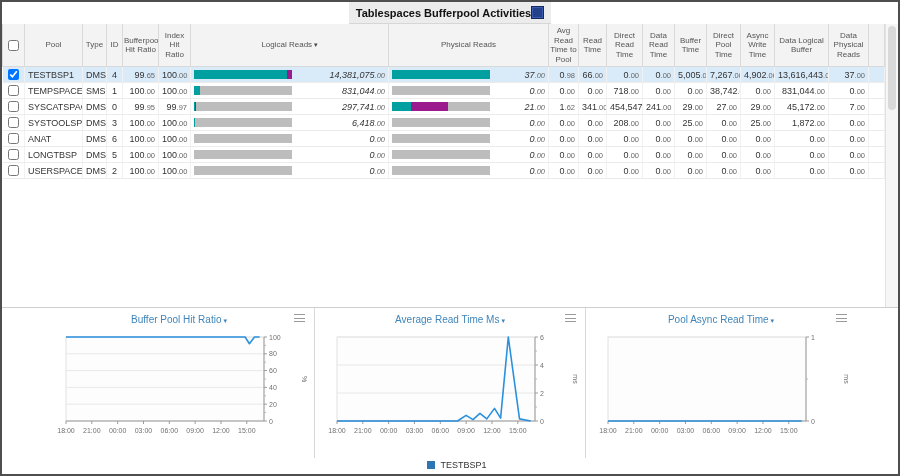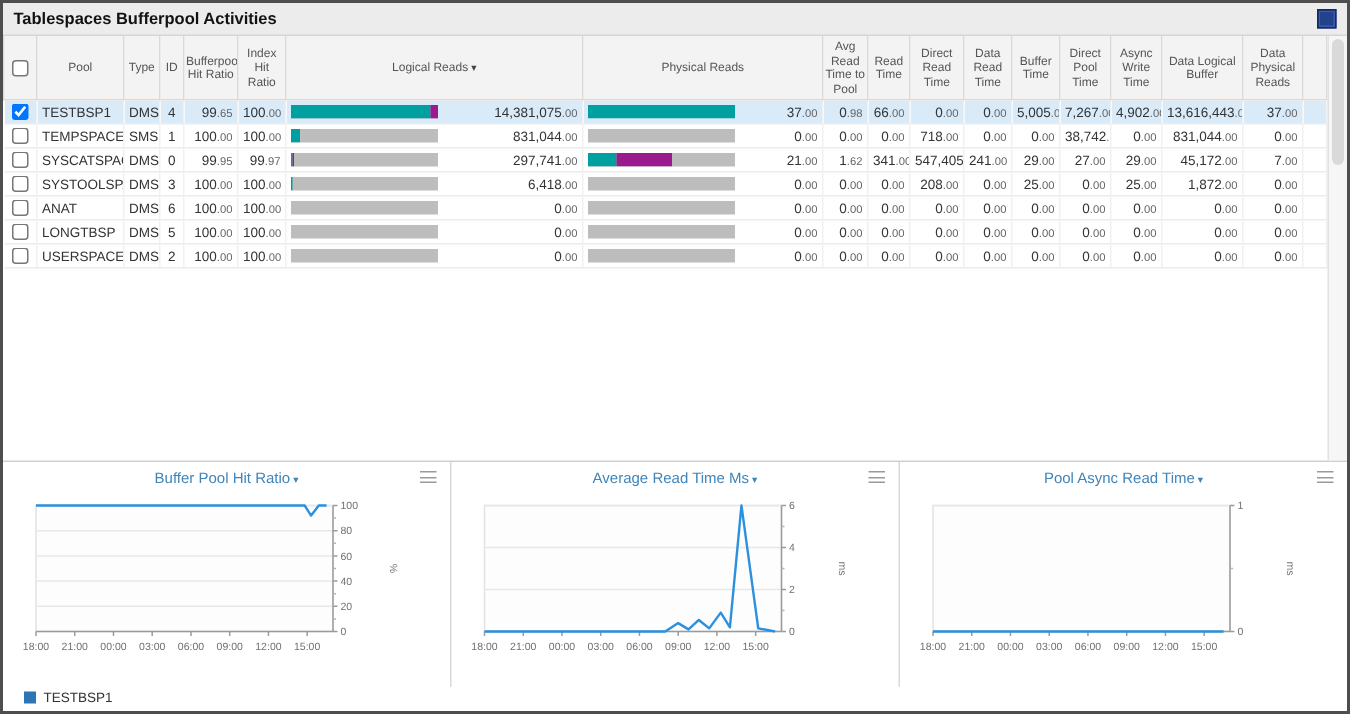--- a/index.html
+++ b/index.html
@@ -1,19 +1,19 @@
 <!DOCTYPE html>
 <html><head>
 <meta charset="utf-8">
 <style>
   * { box-sizing: border-box; margin: 0; padding: 0; }
   html,body { width:900px; height:476px; overflow:hidden; background:#fff;
     font-family:"Liberation Sans", sans-serif; }
   .frame { width:900px; height:476px; border:2px solid #4e4e4e; background:#fff;
-    display:flex; flex-direction:column; }
+    display:flex; flex-direction:column;align-items:center; }
 
   
   .titlebar { height:22px; flex:0 0 22px; background:#ececec; border-bottom:1px solid #d6d6d6;
     display:flex; align-items:center; padding:0 7px; }
   .titlebar .title { font-weight:bold; font-size:11px; color:#121212; }
   .panel-menu { margin-left:auto; width:13px; height:13px; background:#24418c;
     border:1px solid #17295c; box-shadow:inset 0 0 0 1px #3a5bb0; cursor:pointer; }
 
   
   .table-area { position:relative; flex:0 0 284px; overflow:hidden; background:#fff;
@@ -28,21 +28,21 @@
     white-space:nowrap; overflow:hidden; }
   tbody tr.selected td { background:#d9eaf9; }
   td.cb, th.cb { text-align:center; padding:0; }
   input[type=checkbox]{ width:11px; height:11px; vertical-align:middle; }
   .al{text-align:left} .ac{text-align:center} .ar{text-align:right}
   .dec { font-size:7.5px; color:#666; }
   .caret { font-size:7px; color:#444; margin-left:2px; }
   .barwrap { display:flex; align-items:center; gap:5px; }
   .bar { flex:0 0 98px; height:9px; background:#bdbdbd; display:flex; overflow:hidden; }
   .seg { height:100%; }
-  .barval { flex:1; text-align:right; }
+  .barval { flex:1; text-align:right;font-style:italic; }
   .vscroll { position:absolute; top:0; right:0; bottom:0; width:13px;
     background:#f6f6f6; border-left:1px solid #e2e2e2; cursor:pointer; }
   .vthumb { position:absolute; top:2px; left:2px; width:8px; height:84px;
     background:#d9d9d9; border-radius:4px; }
 
   
   .charts { display:flex; flex:1; background:#fff; }
   .chart-panel { flex:1; border-right:1px solid #d8d8d8; position:relative; padding-top:3px; }
   .chart-panel:last-child { border-right:none; }
   .chart-header { position:relative; height:16px; display:flex; align-items:center; justify-content:center; }
@@ -201,21 +201,21 @@
               <div class="barwrap">
                 <span class="bar">
                   <span class="seg" style="width:19%;background:#00a0a0"></span>
                   <span class="seg" style="width:38%;background:#9b1b8e"></span>
                 </span>
                 <span class="barval">21<span class="dec">.00</span></span>
               </div>
             </td>
             <td class="ar">1<span class="dec">.62</span></td>
             <td class="ar">341<span class="dec">.00</span></td>
-            <td class="ar">547,405</td>
+            <td class="ar">454,547</td>
             <td class="ar">241<span class="dec">.00</span></td>
             <td class="ar">29<span class="dec">.00</span></td>
             <td class="ar">27<span class="dec">.00</span></td>
             <td class="ar">29<span class="dec">.00</span></td>
             <td class="ar">45,172<span class="dec">.00</span></td>
             <td class="ar">7<span class="dec">.00</span></td>
             <td></td>
           </tr>
           <tr>
             <td class="cb"><input type="checkbox" style=""></td>

